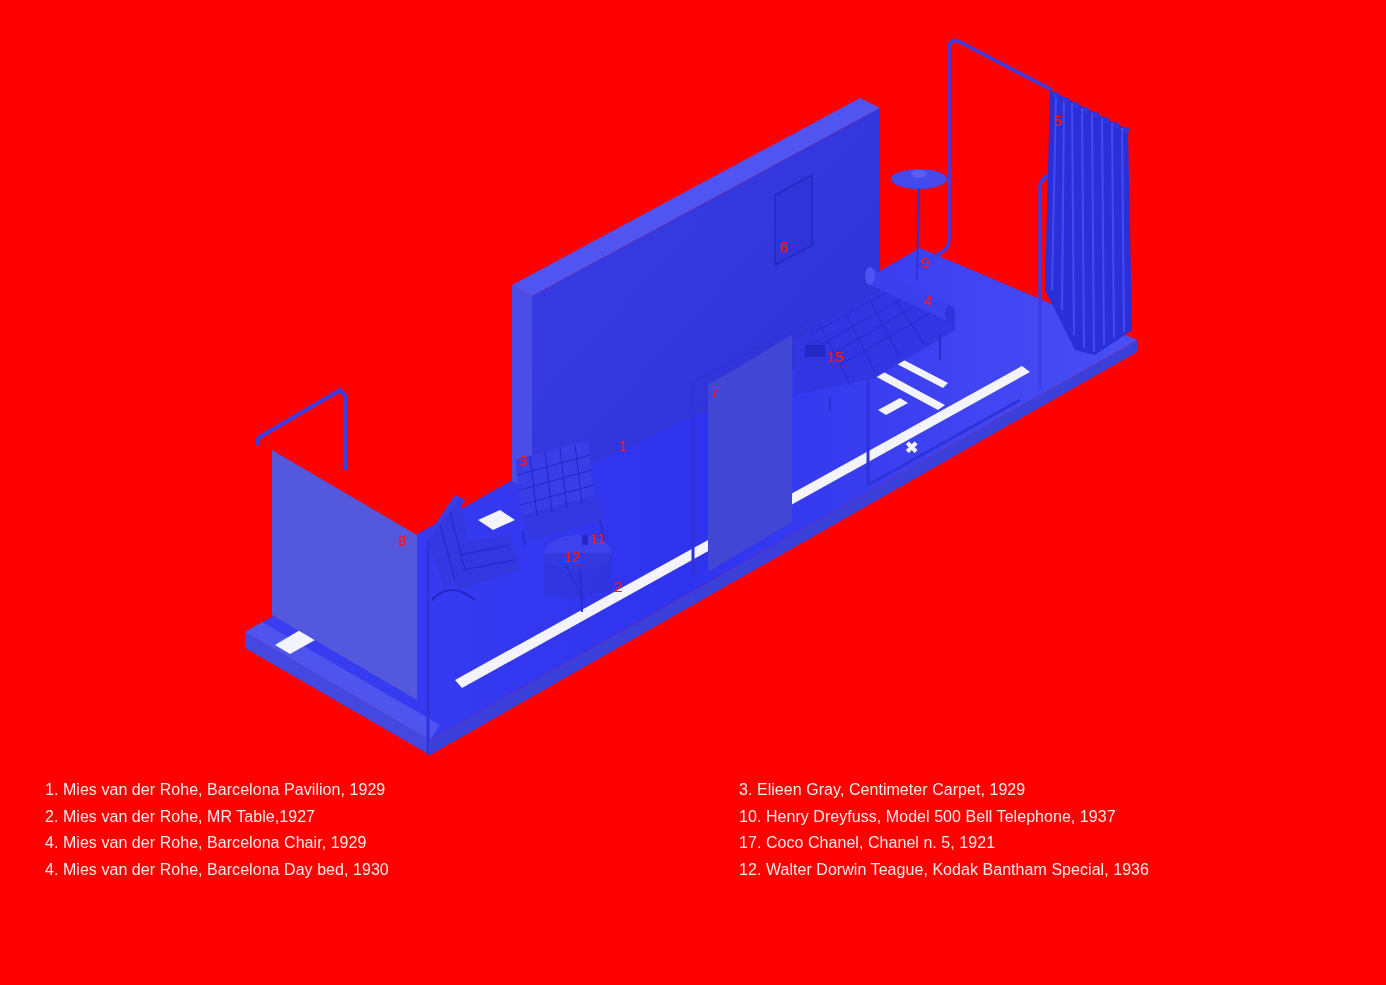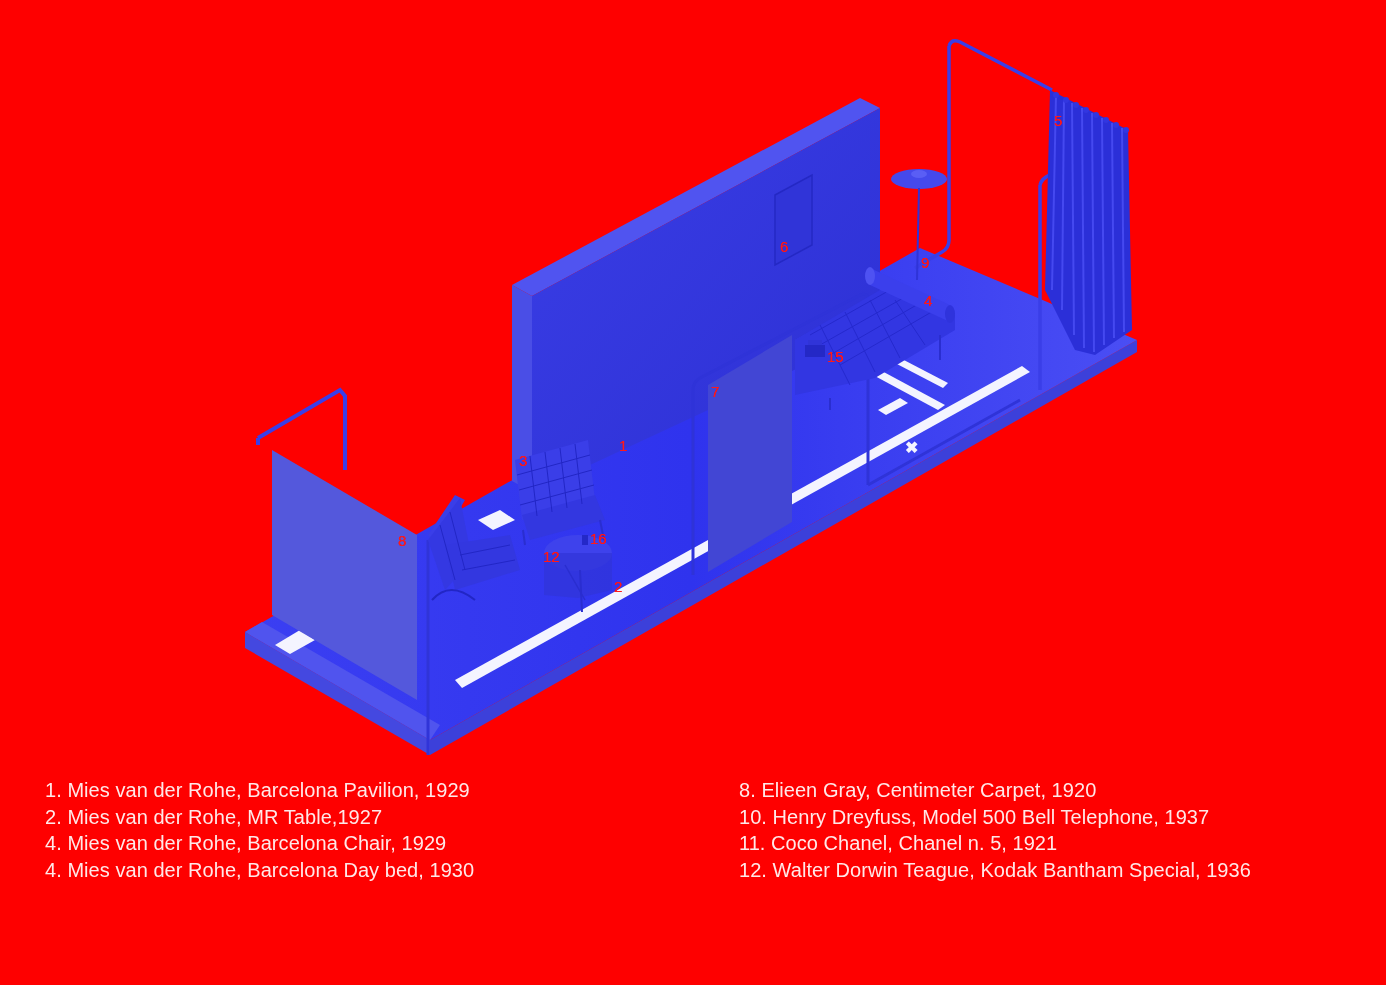--- a/index.html
+++ b/index.html
@@ -14,21 +14,21 @@
     position: absolute;
     color: #ff1a1a;
     font-family: "Liberation Sans", sans-serif;
     font-size: 15px;
     line-height: 15px;
     text-shadow: 0 0 0.5px #ff0000;
   }
   .legend { position: absolute; top: 777px; margin: 0; padding: 0; list-style: none; }
   .legend li {
     color: #ffe8e8;
-    font-size: 20px;
+    font-size: 16px;
     line-height: 26.7px;
     white-space: nowrap;
     letter-spacing: 0.05px;
   }
   .legend-left { left: 45px; }
   .legend-right { left: 739px; }
 </style>
 </head>
 <body>
 
@@ -191,29 +191,29 @@
   <div class="marker" style="left:619px;top:438px;">1</div>
   <div class="marker" style="left:614px;top:579px;">2</div>
   <div class="marker" style="left:519px;top:453px;">3</div>
   <div class="marker" style="left:924px;top:293px;">4</div>
   <div class="marker" style="left:1054px;top:113px;">5</div>
   <div class="marker" style="left:780px;top:239px;">6</div>
   <div class="marker" style="left:711px;top:384px;">7</div>
   <div class="marker" style="left:398px;top:533px;">8</div>
   <div class="marker" style="left:921px;top:255px;">9</div>
   <div class="marker" style="left:827px;top:349px;">15</div>
-  <div class="marker" style="left:590px;top:531px;">16</div>
-  <div class="marker" style="left:543px;top:549px;">12</div>
+  <div class="marker" style="left:590px;top:531px;">11</div>
+  <div class="marker" style="left:564px;top:549px;">12</div>
 </div>
 
 <ul class="legend legend-left">
   <li>1. Mies van der Rohe, Barcelona Pavilion, 1929</li>
   <li>2. Mies van der Rohe, MR Table,1927</li>
   <li>4. Mies van der Rohe, Barcelona Chair, 1929</li>
   <li>4. Mies van der Rohe, Barcelona Day bed, 1930</li>
 </ul>
 
 <ul class="legend legend-right">
-  <li>8. Elieen Gray, Centimeter Carpet, 1920</li>
+  <li>3. Elieen Gray, Centimeter Carpet, 1929</li>
   <li>10. Henry Dreyfuss, Model 500 Bell Telephone, 1937</li>
-  <li>11. Coco Chanel, Chanel n. 5, 1921</li>
+  <li>17. Coco Chanel, Chanel n. 5, 1921</li>
   <li>12. Walter Dorwin Teague, Kodak Bantham Special, 1936</li>
 </ul>
 
 </body></html>

